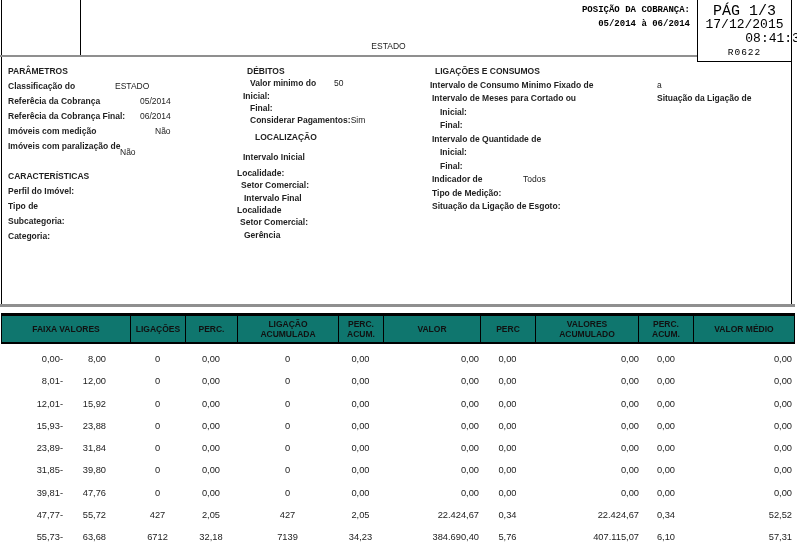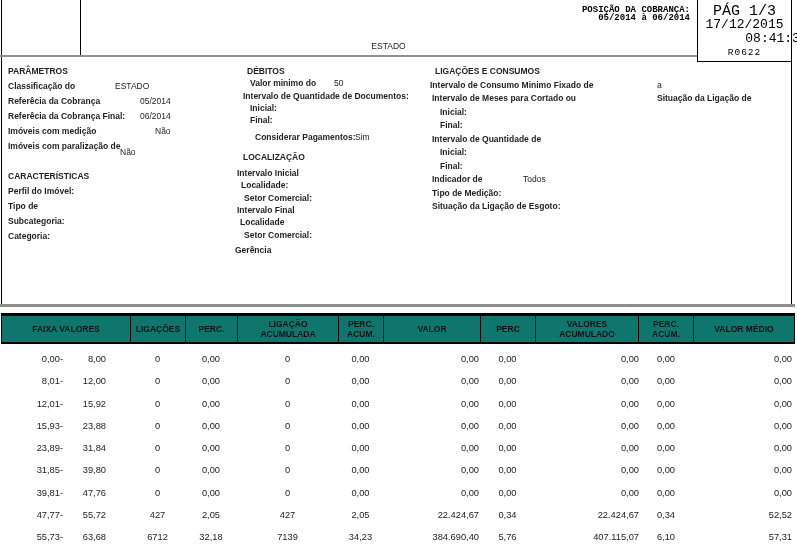--- a/index.html
+++ b/index.html
@@ -20,21 +20,21 @@
   }
   .hdr-subtitle{
     position:absolute;left:80px;right:100px;top:41px;text-align:center;
     font-size:8.5px;color:#222;
   }
   .pos-label,.pos-value{
     position:absolute;right:107px;font-family:"Liberation Mono",monospace;
     font-weight:bold;font-size:9px;color:#000;white-space:nowrap;
   }
   .pos-label{top:5px;}
-  .pos-value{top:13px;}
+  .pos-value{top:19px;}
   .pgbox{position:absolute;left:697px;width:95px;text-align:center;
     font-family:"Liberation Mono",monospace;color:#000;white-space:nowrap;}
   .pg-no{top:3px;font-size:15px;}
   .pg-date{top:17px;font-size:13px;}
   .pg-time{top:31px;font-size:13px;padding-left:32px;}
   .pg-code{top:47px;font-size:9.5px;letter-spacing:1px;}
   
   .col{position:absolute;font-size:8.5px;}
   .col .ln{position:relative;white-space:nowrap;}
   .col .lbl{font-weight:bold;color:#1f1f1f;}
@@ -139,21 +139,20 @@
       <div class="ln"><span class="lbl">Imóveis com paralização de</span><span class="val">Não</span></div>
       <div class="ln"><span class="lbl">CARACTERÍSTICAS</span></div>
       <div class="ln"><span class="lbl">Perfil do Imóvel:</span></div>
       <div class="ln"><span class="lbl">Tipo de</span></div>
       <div class="ln"><span class="lbl">Subcategoria:</span></div>
       <div class="ln"><span class="lbl">Categoria:</span></div>
     </div>
   <div class="col" id="col2">
       <div class="ln"><span class="lbl">DÉBITOS</span></div>
       <div class="ln"><span class="lbl">Valor minimo do</span><span class="val">50</span></div>
-      <div class="ln"><span class="lbl">Intervalo de Quantidade de Documentos:</span></div>
       <div class="ln"><span class="lbl">Inicial:</span></div>
       <div class="ln"><span class="lbl">Final:</span></div>
       <div class="ln"><span class="lbl">Considerar Pagamentos:</span><span class="val">Sim</span></div>
       <div class="ln"><span class="lbl">LOCALIZAÇÃO</span></div>
       <div class="ln"><span class="lbl">Intervalo Inicial</span></div>
       <div class="ln"><span class="lbl">Localidade:</span></div>
       <div class="ln"><span class="lbl">Setor Comercial:</span></div>
       <div class="ln"><span class="lbl">Intervalo Final</span></div>
       <div class="ln"><span class="lbl">Localidade</span></div>
       <div class="ln"><span class="lbl">Setor Comercial:</span></div>

